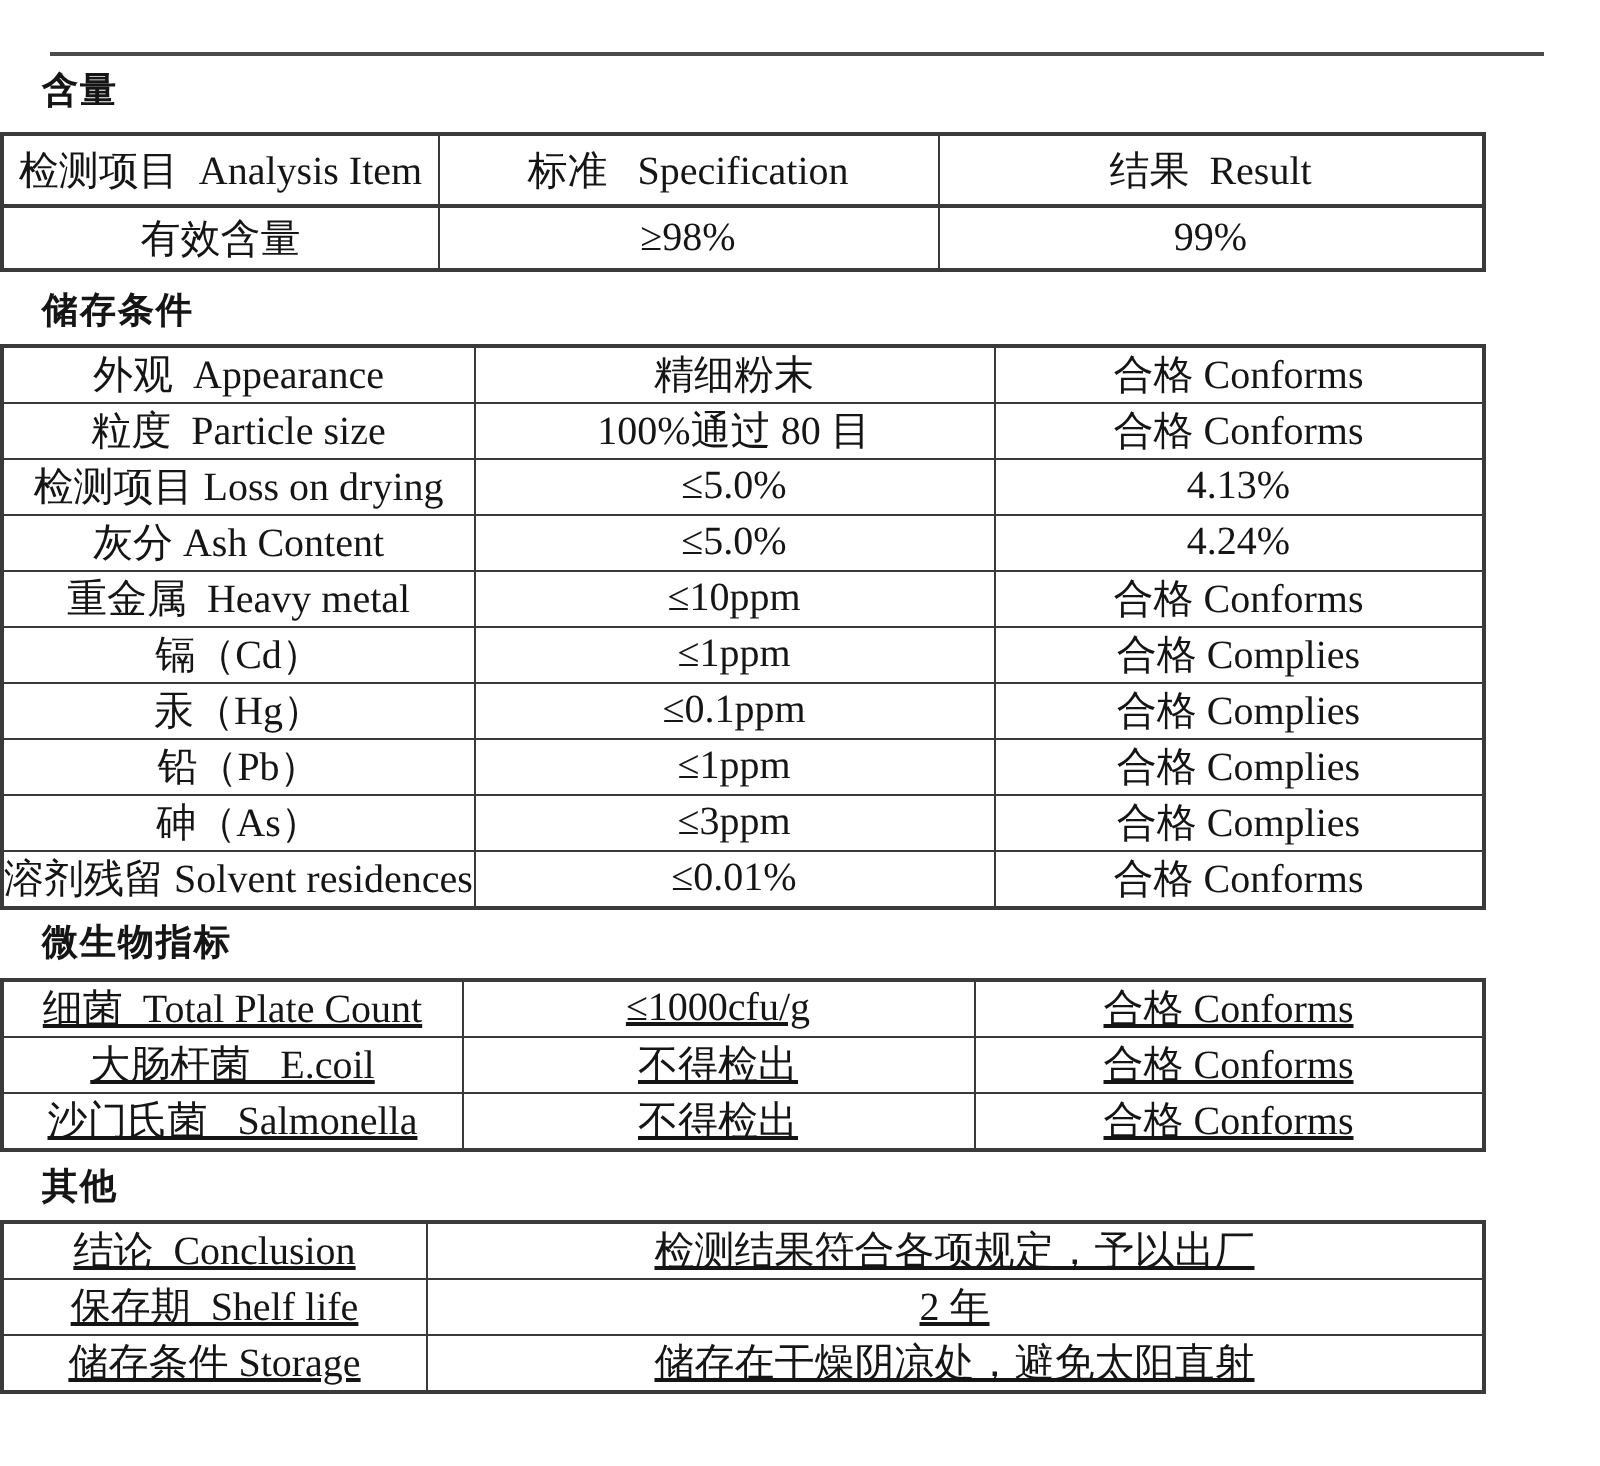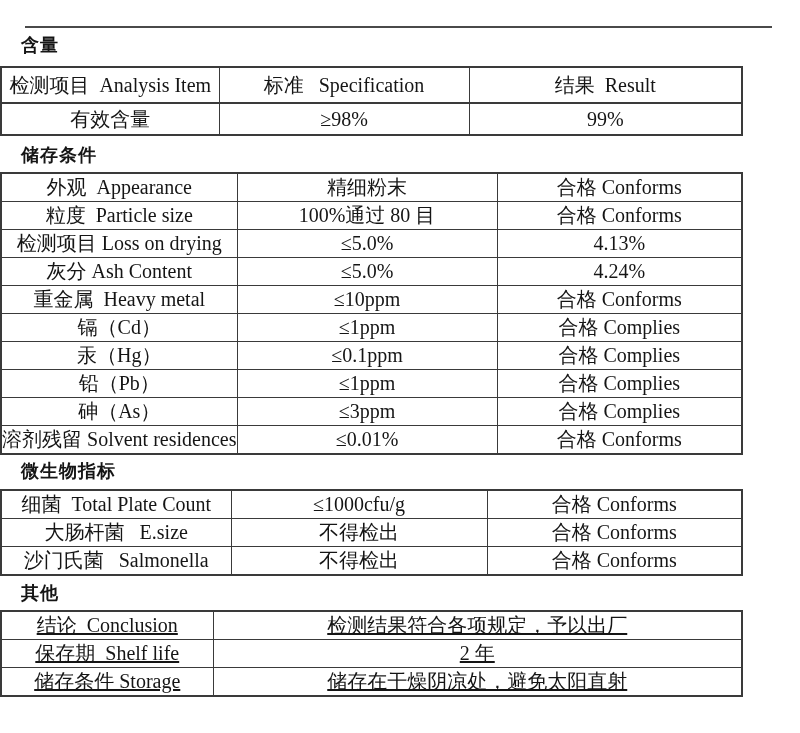--- a/index.html
+++ b/index.html
@@ -26,21 +26,21 @@
   td {
     border:1px solid #3a3a3a; text-align:center; vertical-align:middle;
     font-size:20px; padding:0; white-space:pre; overflow:hidden;
   }
   .t1 { margin-top:9px; }
   .t1 .head td { height:34px; border-bottom:2px solid #3a3a3a; }
   .t1 .data td { height:30px; }
   .t2 { margin-top:5px; }
   .t2 td { height:26px;font-family:Liberation Serif, serif; }
   .t3 { margin-top:6px; }
-  .t3 td { height:25px; }
+  .t3 td { height:25px;text-decoration:underline; }
   .t4 { margin-top:5px;text-decoration:underline; }
   .t4 td { height:25px; }
 </style>
 </head>
 <body>
 
 <div class="page">
   <div class="top-rule"></div>
 
   <div class="content">
@@ -137,21 +137,21 @@
           <col style="width:256px">
           <col style="width:255px">
         </colgroup>
       <tbody>
           <tr>
         <td>细菌  Total Plate Count</td>
         <td>≤1000cfu/g</td>
         <td>合格 Conforms</td>
       </tr>
       <tr>
-        <td>大肠杆菌   E.size</td>
+        <td>大肠杆菌   E.coil</td>
         <td>不得检出</td>
         <td>合格 Conforms</td>
       </tr>
       <tr>
         <td>沙门氏菌   Salmonella</td>
         <td>不得检出</td>
         <td>合格 Conforms</td>
       </tr>
     </tbody>
       </table>

